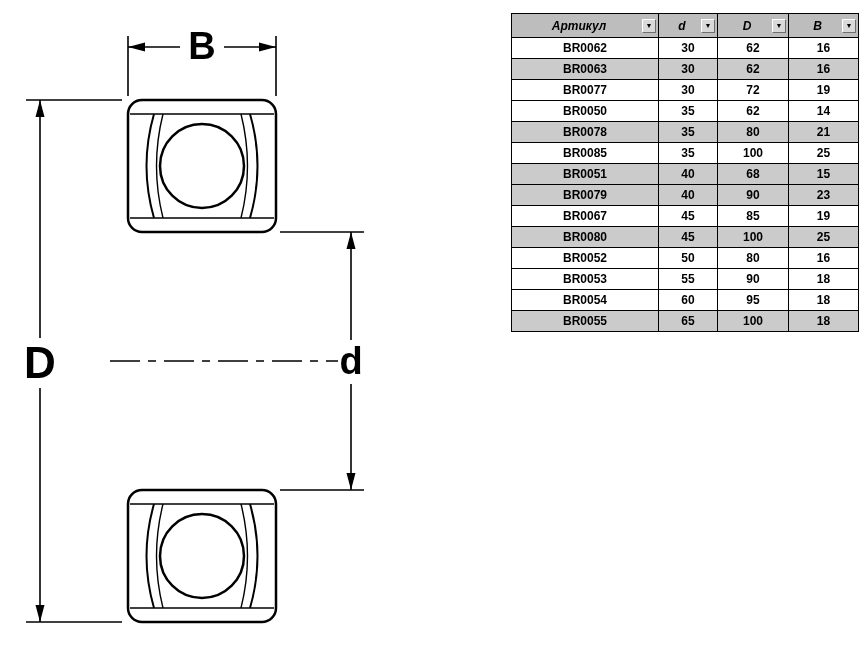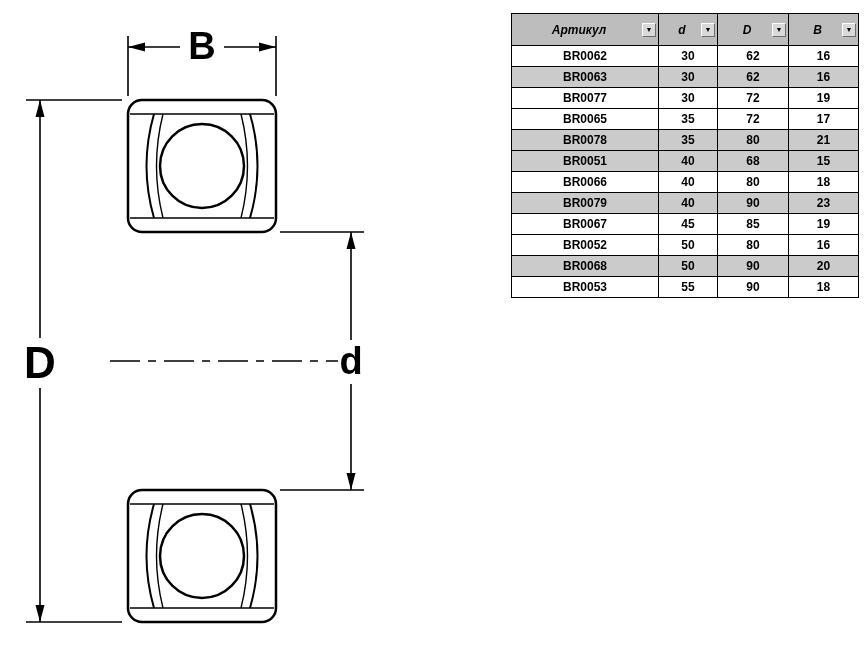--- a/index.html
+++ b/index.html
@@ -22,21 +22,21 @@
   .parts-table-wrap { position:absolute; left:511px; top:13px; }
   table { border-collapse:collapse; table-layout:fixed; }
   col.c0 { width:147px; } col.c1 { width:59px; }
   col.c2 { width:71px; }  col.c3 { width:70px; }
   th, td {
     border:1px solid #000;
     text-align:center; vertical-align:middle;
     font-size:12px; padding:0;
   }
   th {
-    height:32px;
+    height:24px;
     background:var(--header-bg, #bdbdbd);
     font-style:italic; font-weight:bold;
     position:relative;
   }
   td { height:21px; font-weight:bold; background:#fff; }
   tr.alt td { background:var(--alt-row-bg, #cbcbcb); }
   .th-label { display:inline-block; padding-right:12px; }
   .filter-btn {
     position:absolute; right:2px; top:50%;
     transform:translateY(-50%);
@@ -152,70 +152,82 @@
             <td>62</td>
             <td>16</td>
           </tr>
           <tr>
             <td>BR0077</td>
             <td>30</td>
             <td>72</td>
             <td>19</td>
           </tr>
           <tr>
-            <td>BR0065</td>
+            <td>BR0050</td>
             <td>35</td>
-            <td>72</td>
-            <td>17</td>
+            <td>62</td>
+            <td>14</td>
           </tr>
           <tr class="alt">
             <td>BR0078</td>
             <td>35</td>
             <td>80</td>
             <td>21</td>
           </tr>
+          <tr>
+            <td>BR0085</td>
+            <td>35</td>
+            <td>100</td>
+            <td>25</td>
+          </tr>
           <tr class="alt">
             <td>BR0051</td>
             <td>40</td>
             <td>68</td>
             <td>15</td>
           </tr>
-          <tr>
-            <td>BR0066</td>
-            <td>40</td>
-            <td>80</td>
-            <td>18</td>
-          </tr>
           <tr class="alt">
             <td>BR0079</td>
             <td>40</td>
             <td>90</td>
             <td>23</td>
           </tr>
           <tr>
             <td>BR0067</td>
             <td>45</td>
             <td>85</td>
             <td>19</td>
           </tr>
+          <tr class="alt">
+            <td>BR0080</td>
+            <td>45</td>
+            <td>100</td>
+            <td>25</td>
+          </tr>
           <tr>
             <td>BR0052</td>
             <td>50</td>
             <td>80</td>
             <td>16</td>
           </tr>
-          <tr class="alt">
-            <td>BR0068</td>
-            <td>50</td>
-            <td>90</td>
-            <td>20</td>
-          </tr>
           <tr>
             <td>BR0053</td>
             <td>55</td>
             <td>90</td>
             <td>18</td>
           </tr>
+          <tr>
+            <td>BR0054</td>
+            <td>60</td>
+            <td>95</td>
+            <td>18</td>
+          </tr>
+          <tr class="alt">
+            <td>BR0055</td>
+            <td>65</td>
+            <td>100</td>
+            <td>18</td>
+          </tr>
         </tbody>
     </table>
   </div>
 
 </div>
 
 </body></html>

